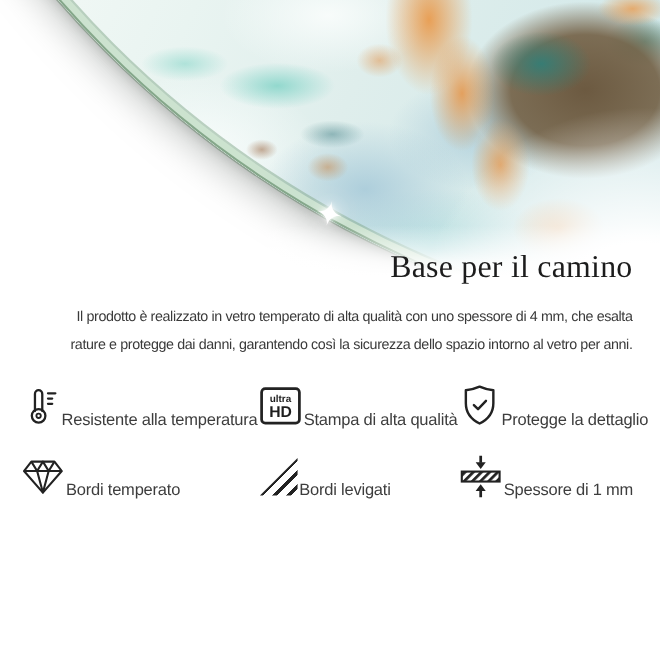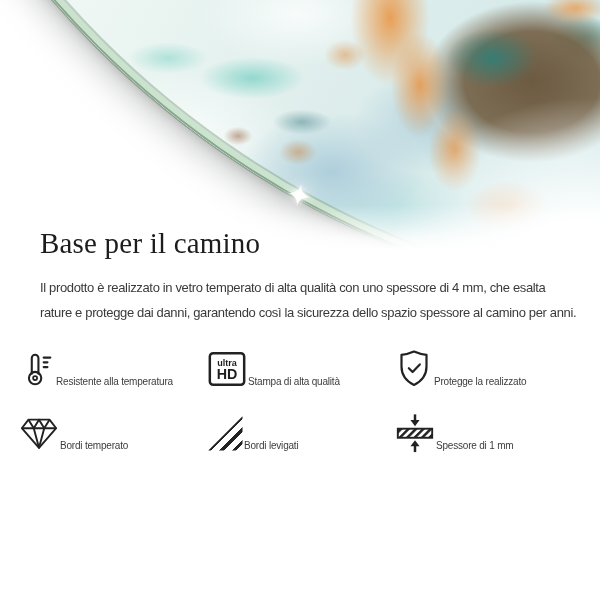--- a/index.html
+++ b/index.html
@@ -62,31 +62,32 @@
     color:#ffffff;font-size:30px;line-height:34px;text-align:center;
     transform:rotate(12deg);pointer-events:none;
     text-shadow:0 0 5px #ffffff,0 0 14px rgba(255,255,255,0.95),0 0 26px rgba(255,255,255,0.7);
   }
   
   .content{position:relative;z-index:2;margin-top:-24px;padding:0 25px 0 40px;}
   .title{
     font-family:"Liberation Serif","DejaVu Serif",serif;
     font-size:29px;line-height:35px;color:#1c1c1c;font-weight:400;
     letter-spacing:0.2px;
+    text-align:right;
   }
-  .desc{margin-top:14px;font-size:13px;line-height:25px;color:#3a3a3a;letter-spacing:-0.35px;}
+  .desc{margin-top:14px;font-size:13px;line-height:25px;color:#3a3a3a;letter-spacing:-0.35px;text-align:right;}
   .desc .line{white-space:nowrap;}
   
   .features{
     margin-top:22px;display:grid;grid-template-columns:repeat(3,1fr);
     row-gap:20px;padding:0 0 0 0;margin-left:-22px;margin-right:-7px;
   }
   .feature{display:flex;flex-direction:row;align-items:center;}
   .ficon{height:44px;display:flex;align-items:center;justify-content:center;}
-  .flabel{margin-top:24px;font-size:10px;color:#3d3d3d;letter-spacing:-0.2px;white-space:nowrap;}
+  .flabel{margin-top:24px;font-size:15px;color:#3d3d3d;letter-spacing:-0.2px;white-space:nowrap;}
   .stripes{
     width:38px;height:38px;
     clip-path:polygon(6% 96%, 96% 96%, 96% 6%);
     background:repeating-linear-gradient(135deg,#222222 0px,#222222 3.2px,transparent 3.2px,transparent 8.8px);
   }
   svg{display:block;}
 </style>
 </head>
 <body>
 
@@ -100,21 +101,21 @@
 </div>
 
 <div class="content">
 
   <div class="title">
     <div>Base per il camino</div>
   </div>
 
   <div class="desc">
     <div class="line">Il prodotto è realizzato in vetro temperato di alta qualità con uno spessore di 4 mm, che esalta</div>
-    <div class="line">rature e protegge dai danni, garantendo così la sicurezza dello spazio spessore al camino per anni.</div>
+    <div class="line">rature e protegge dai danni, garantendo così la sicurezza dello spazio intorno al vetro per anni.</div>
   </div>
 
   <div class="features">
 
     <div class="feature">
       <div class="ficon">
         <svg width="38" height="40" viewBox="0 0 40 40" fill="none" stroke="#222222" stroke-width="2.2" stroke-linecap="round">
           <path d="M14.5 25 V8.5 a3.5 3.5 0 0 1 7 0 V25"></path>
           <circle cx="18" cy="29.5" r="6.5"></circle>
           <circle cx="18" cy="29.5" r="2.1" stroke-width="1.8"></circle>
@@ -137,21 +138,21 @@
       <div class="flabel">Stampa di alta qualità</div>
     </div>
 
     <div class="feature">
       <div class="ficon">
         <svg width="40" height="44" viewBox="0 0 40 44" fill="none" stroke="#222222" stroke-width="2.2" stroke-linecap="round" stroke-linejoin="round">
           <path d="M20 4.5 C23.8 6.2 28.2 7.3 32.5 7.8 V19.5 C32.5 28.6 27.4 34.3 20 38 C12.6 34.3 7.5 28.6 7.5 19.5 V7.8 C11.8 7.3 16.2 6.2 20 4.5 Z"></path>
           <path d="M14.8 21.2 L18.6 25 L25.8 17.4"></path>
         </svg>
       </div>
-      <div class="flabel">Protegge la realizzato</div>
+      <div class="flabel">Protegge la dettaglio</div>
     </div>
 
     <div class="feature">
       <div class="ficon">
         <svg width="42" height="40" viewBox="0 0 44 40" fill="none" stroke="#222222" stroke-width="2" stroke-linejoin="round">
           <path d="M11 6 H33 L40 15 L22 35.5 L4 15 Z"></path>
           <path d="M4 15 H40"></path>
           <path d="M11 6 L16.5 15 L22 6 L27.5 15 L33 6 M16.5 15 L22 35.5 L27.5 15"></path>
         </svg>
       </div>

